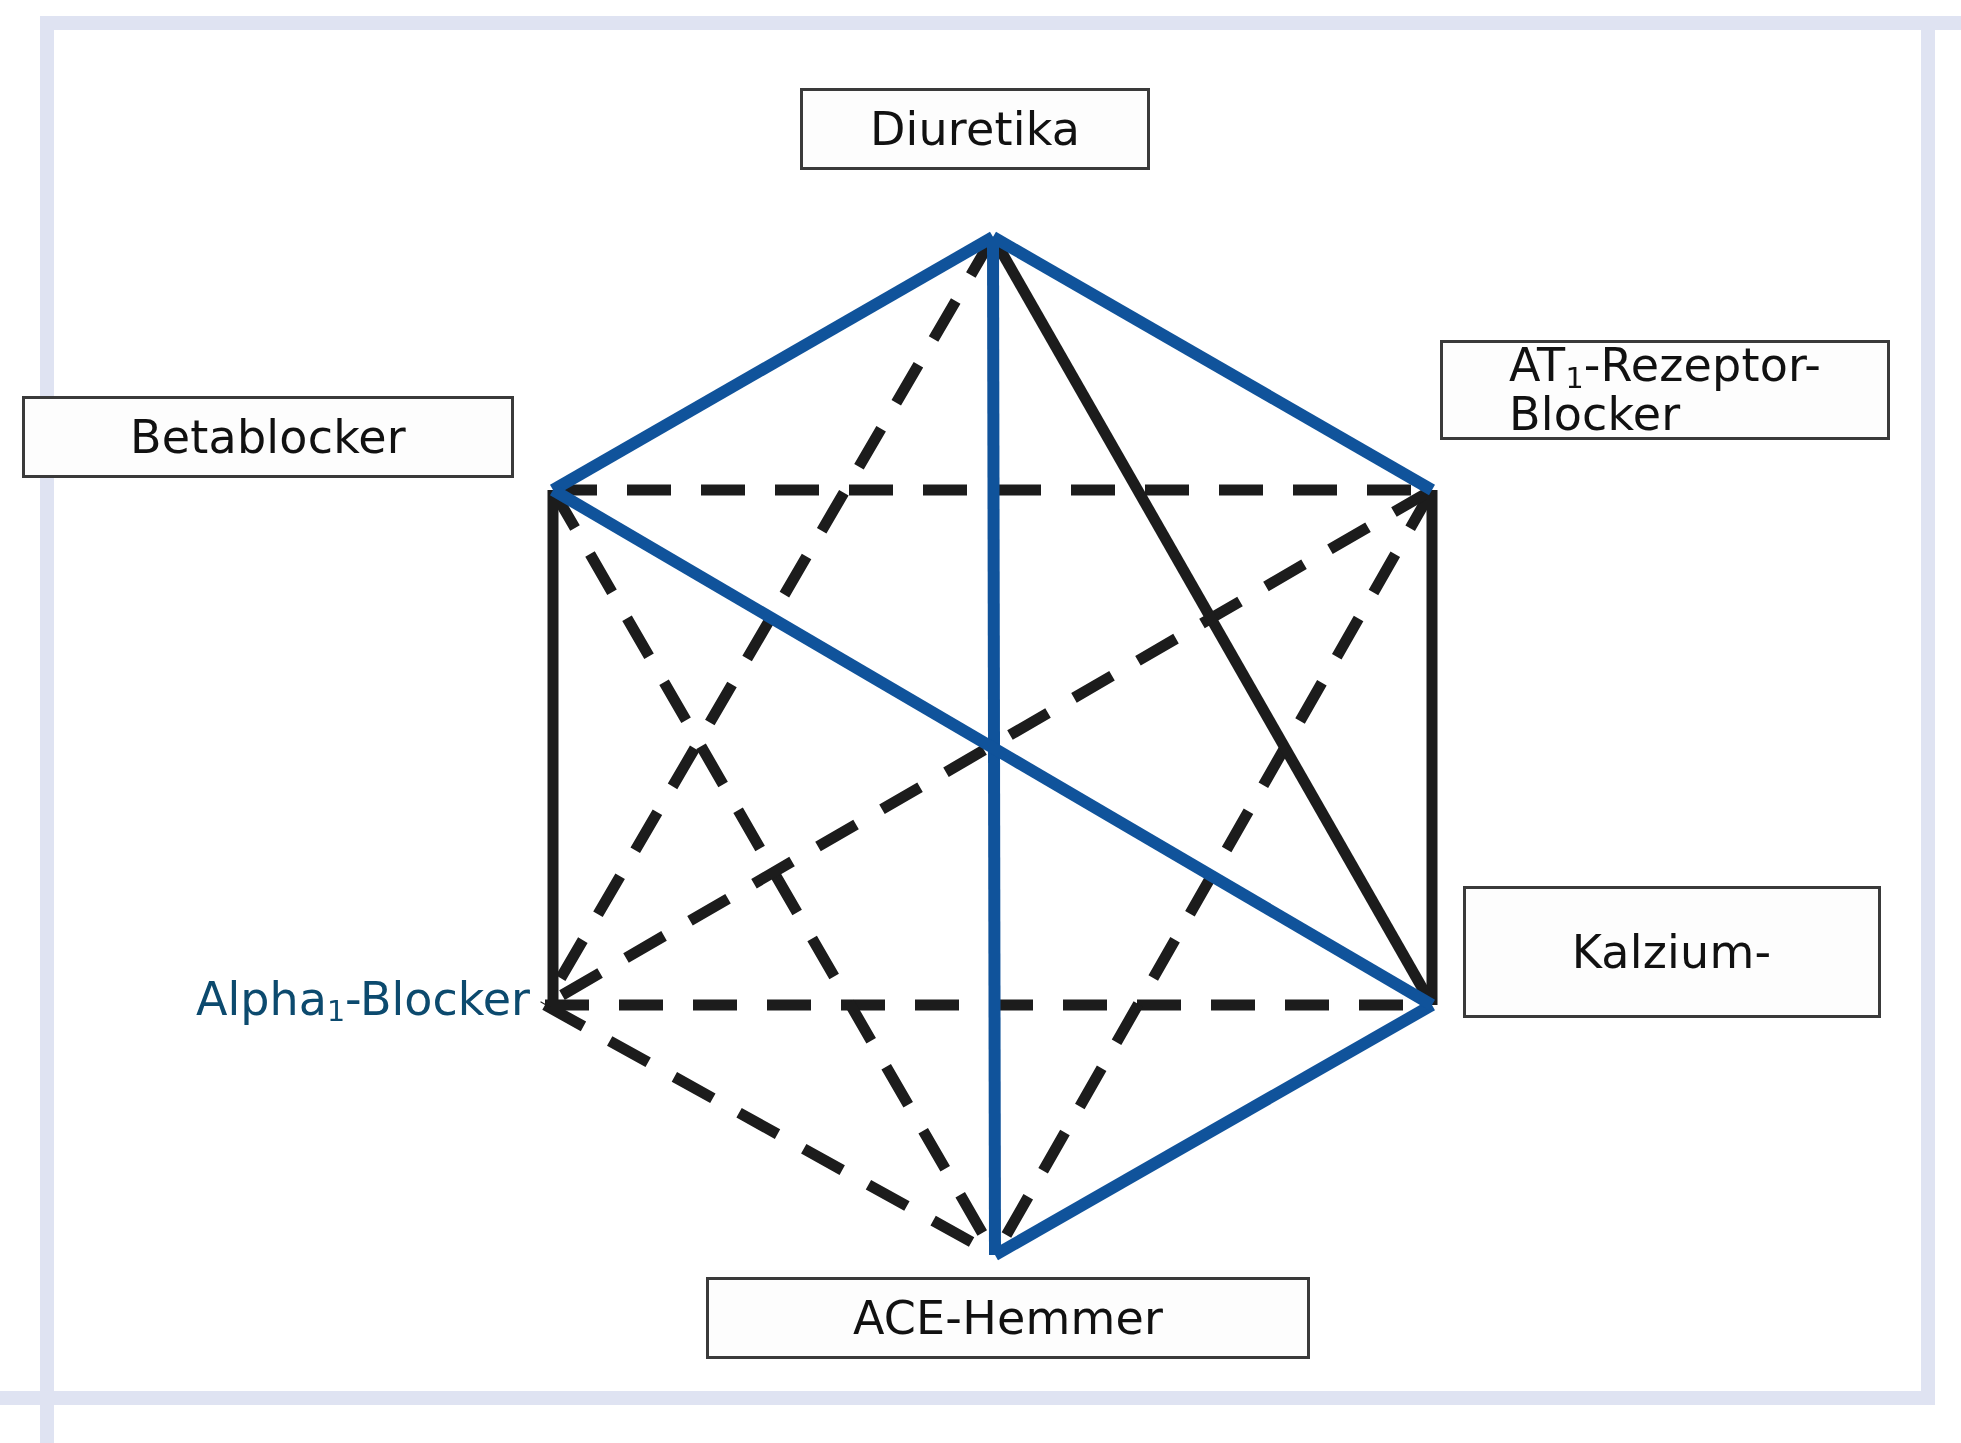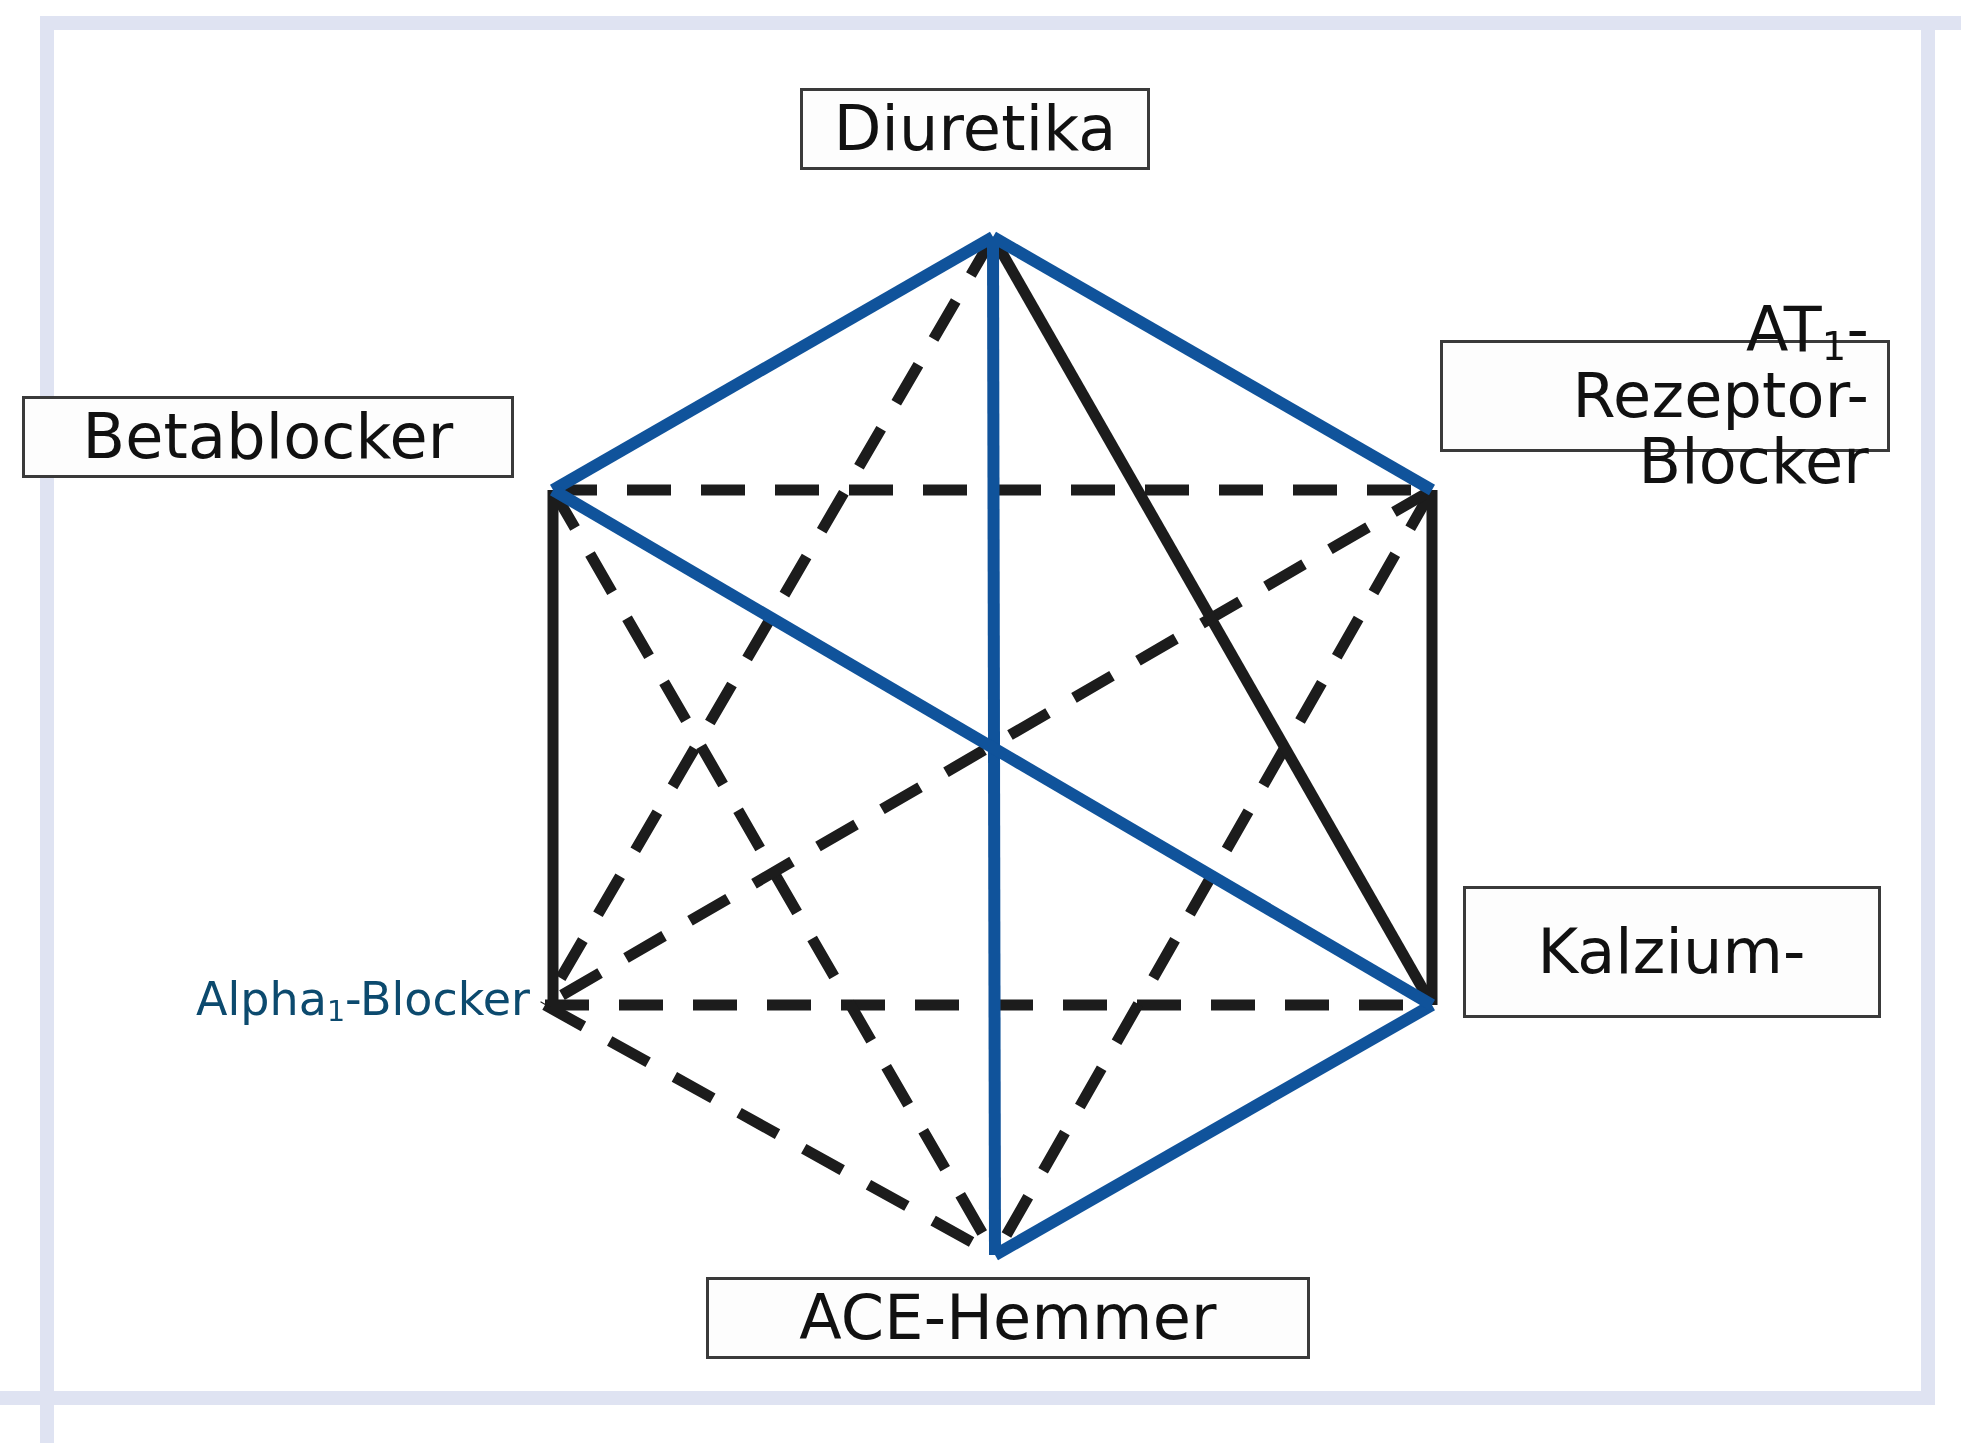--- a/index.html
+++ b/index.html
@@ -46,40 +46,40 @@
   }
 
   .label-box {
     position: absolute;
     background: #fdfdfd;
     border: 3px solid #3a3a3a;
     box-sizing: border-box;
     display: flex;
     align-items: center;
     justify-content: center;
-    text-align: right;
+    text-align: left;
     color: #111111;
-    font-size: 62px;
+    font-size: 46px;
     line-height: 1.06;
     letter-spacing: 0.2px;
     padding: 6px 18px;
   }
   .label-plain {
     position: absolute;
     color: #0c4a6e;
     font-size: 46px;
     line-height: 1.06;
     text-align: right;
     white-space: nowrap;
   }
   .lbl-diuretika {
     left: 800px; top: 88px; width: 350px; height: 82px;
   }
   .lbl-at1 {
-    left: 1440px; top: 340px; width: 450px; height: 112px;
+    left: 1440px; top: 340px; width: 450px; height: 100px;
   }
   .lbl-kalzium {
     left: 1463px; top: 886px; width: 418px; height: 132px; padding-left: 17px;
   }
   .lbl-ace {
     left: 706px; top: 1277px; width: 604px; height: 82px;
   }
   .lbl-betablocker {
     left: 22px; top: 396px; width: 492px; height: 82px;
   }

